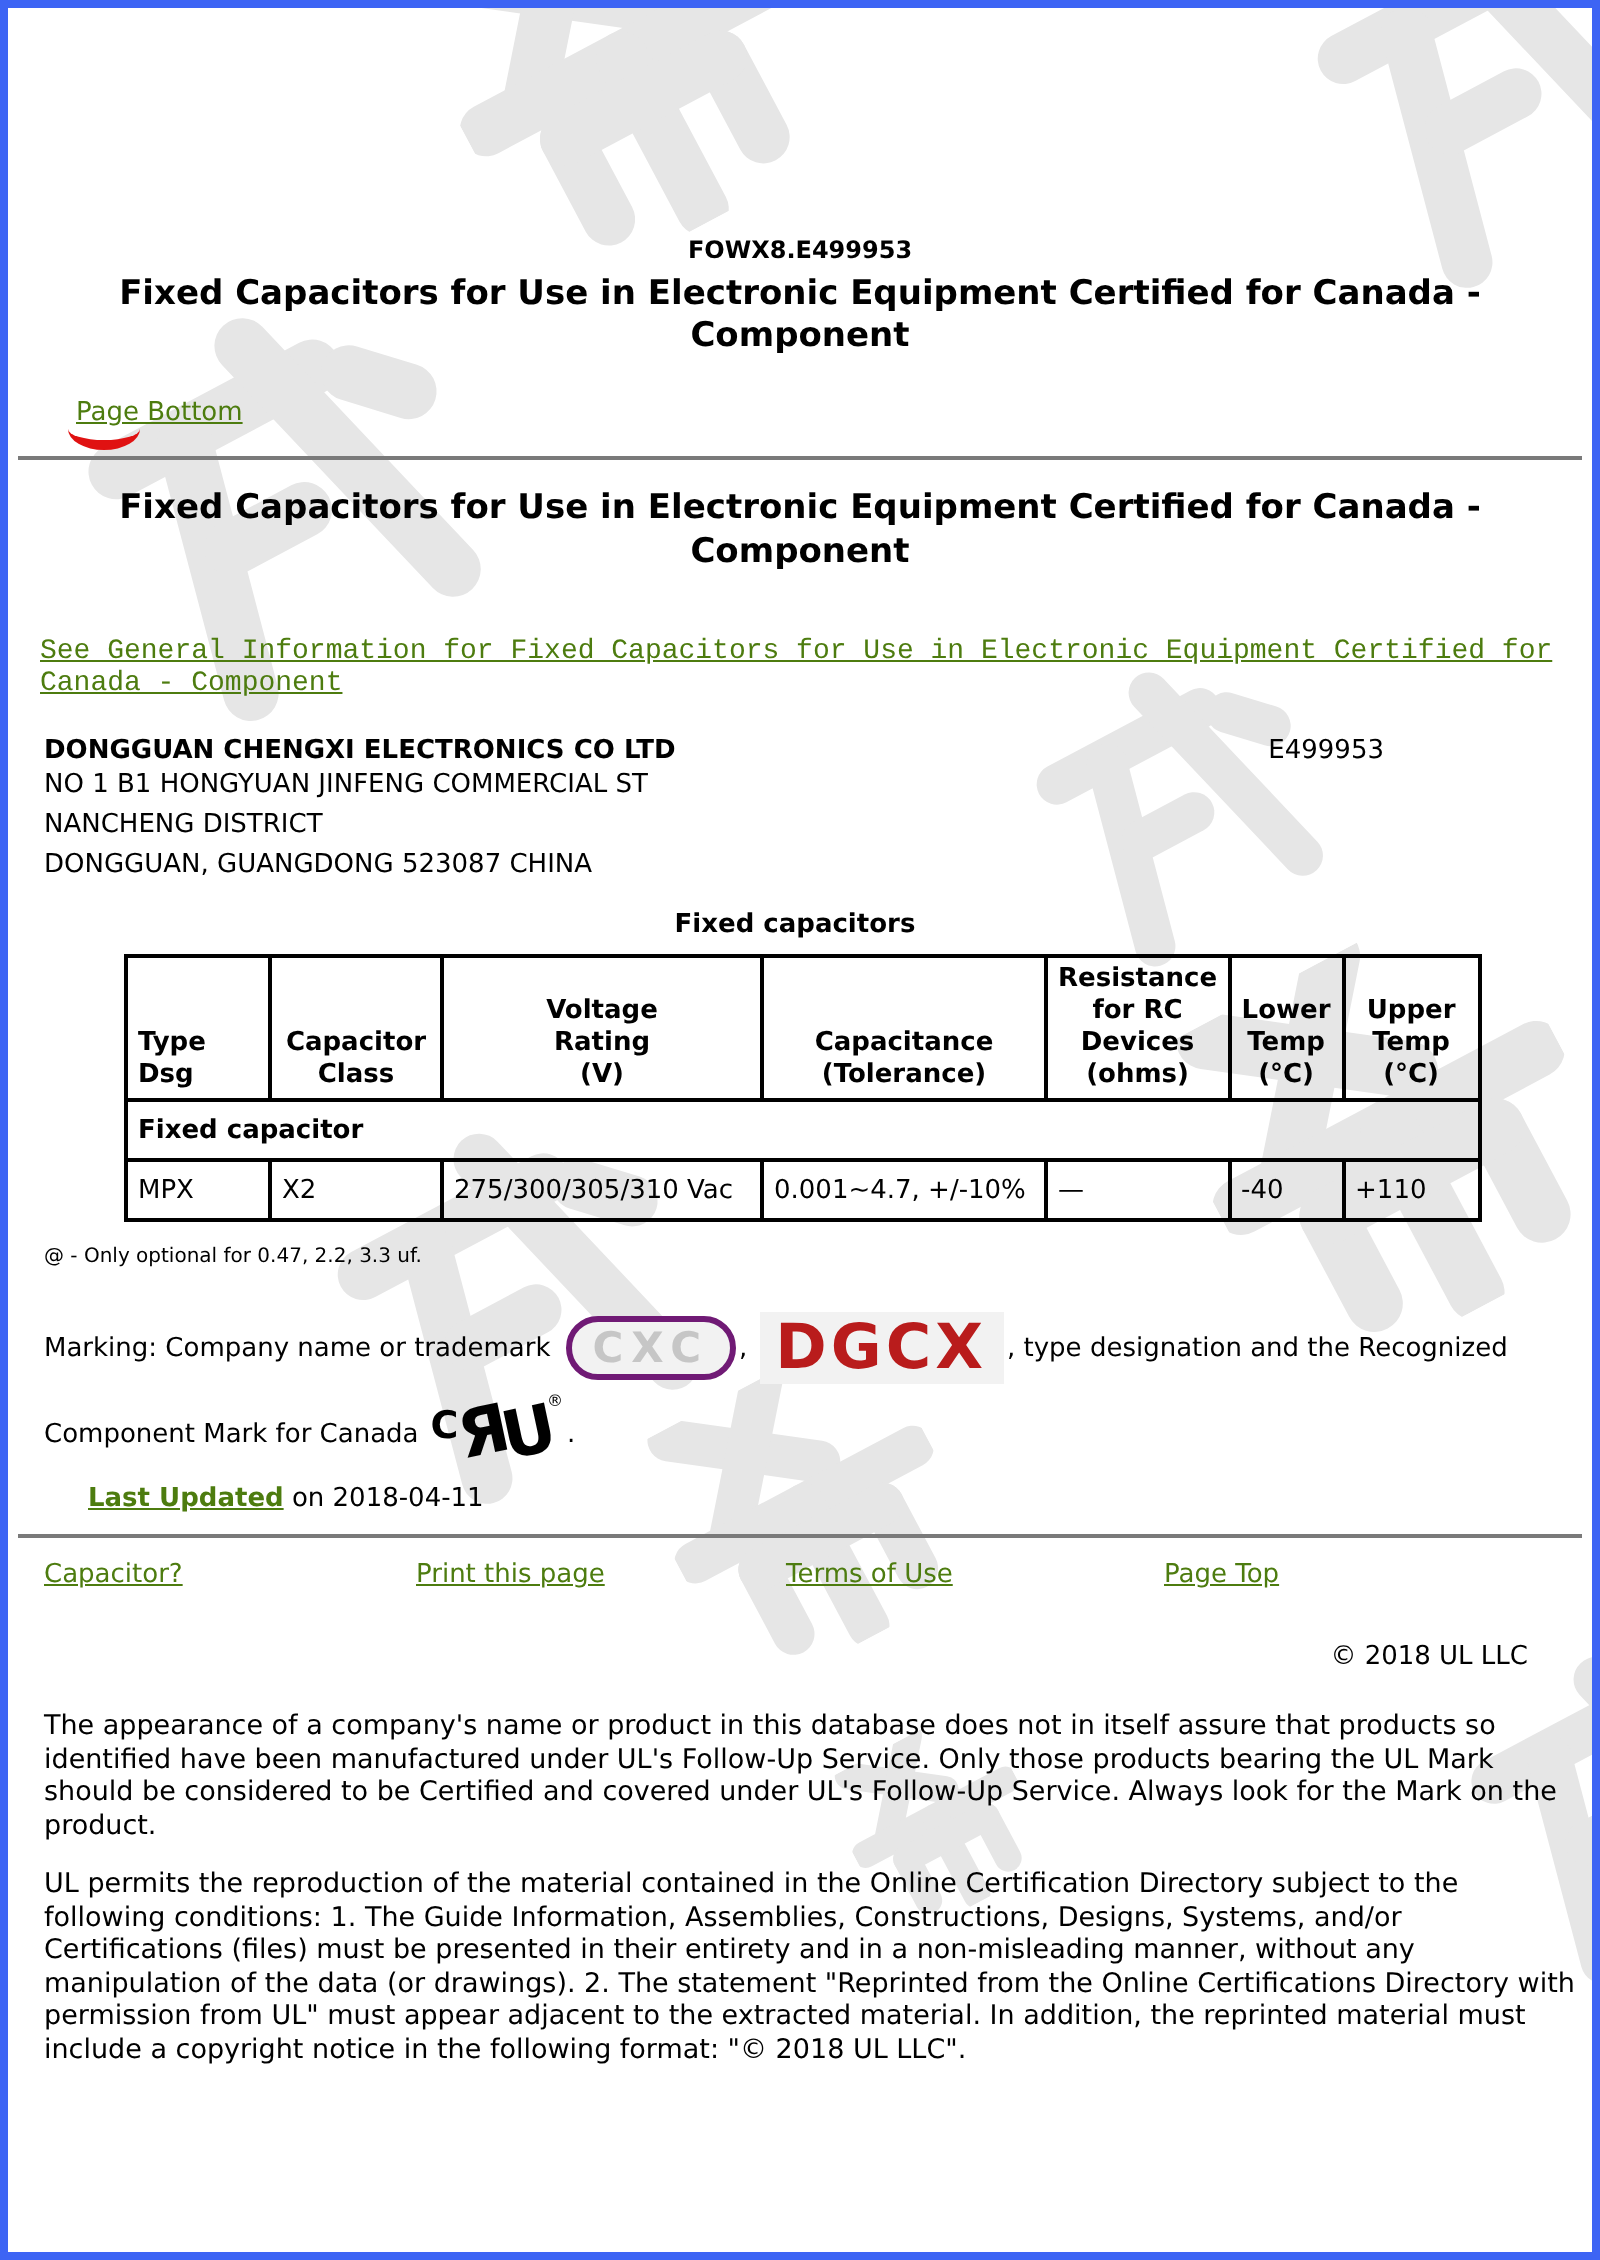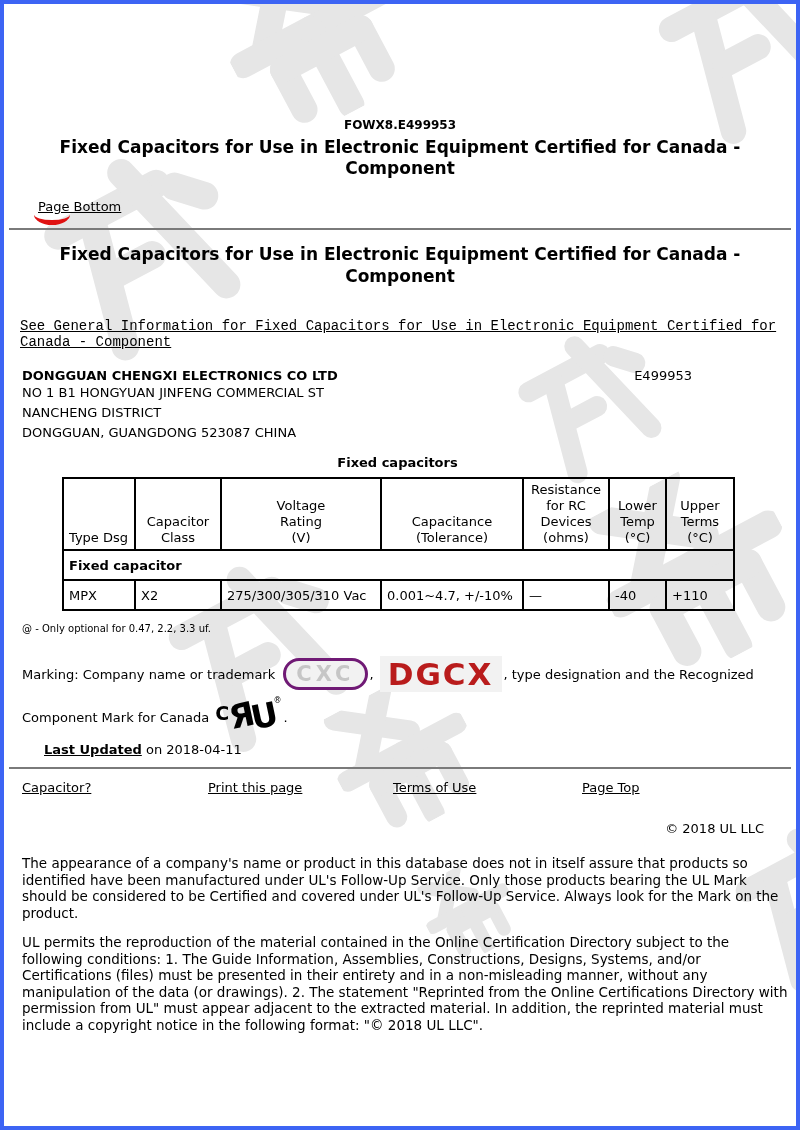--- a/index.html
+++ b/index.html
@@ -17,32 +17,32 @@
   .wm{position:absolute;z-index:0;pointer-events:none;}
   .wm svg{display:block;}
   
   .content{position:relative;z-index:1;}
   .arc{
     position:absolute;left:30px;top:88px;width:36px;height:16px;
     border-bottom:5px solid #e01212;border-radius:50%;
   }
   .doc-id{margin-top:112px;text-align:center;font-size:12px;font-weight:bold;line-height:18px;}
   .h1{margin-top:3px;text-align:center;font-size:17px;font-weight:bold;line-height:21px;}
-  a.lnk{color:#000000;text-decoration:underline;cursor:pointer;text-align:right;}
+  a.lnk{color:#4d7c0f;text-decoration:underline;cursor:pointer;text-align:right;}
   .page-bottom{margin:20px 0 0 34px;font-size:13px;}
   hr.rule{border:none;border-top:2px solid #7a7a7a;margin:14px 5px 0 5px;}
   .h2{margin-top:13px;text-align:center;font-size:17px;font-weight:bold;line-height:22px;}
   .geninfo{margin:31px 0 0 16px;font-size:14px;font-family:Liberation Mono, monospace;}
   .company-row{display:flex;justify-content:space-between;margin-top:18px;padding:0 104px 0 18px;font-size:13px;}
   .company-name{font-weight:bold;}
   .addr{margin-left:18px;font-size:13px;line-height:20px;}
   .tbl-caption{margin:12px 0 0 58px;width:671px;text-align:center;font-weight:bold;font-size:13px;}
   table.spec{border-collapse:collapse;margin:7px 0 0 58px;table-layout:fixed;}
   table.spec th,table.spec td{border:2px solid #000;font-size:13px;padding:3px 5px;}
-  table.spec th{font-weight:normal;vertical-align:bottom;text-align:center;white-space:pre-line;line-height:16px;}
+  table.spec th{font-weight:bold;vertical-align:bottom;text-align:center;white-space:pre-line;line-height:16px;}
   table.spec th.left{text-align:left;}
   table.spec td{height:22px;vertical-align:middle;}
   td.group{font-weight:bold;}
   .note{margin:12px 0 0 18px;font-size:10px;}
   .marking{margin:22px 0 0 18px;font-size:13px;}
   .marking-line1{display:flex;align-items:center;flex-wrap:nowrap;}
   .logo-box{display:inline-block;background:#f2f2f2;}
   .cxc-logo{
     margin:0 2px 0 8px;padding:1px 10px;
     border:3px solid #701a75;border-radius:16px;
@@ -195,21 +195,21 @@
           <th>Capacitance
 (Tolerance)</th>
           <th>Resistance
 for RC
 Devices
 (ohms)</th>
           <th>Lower
 Temp
 (°C)</th>
           <th>Upper
-Terms
+Temp
 (°C)</th>
         </tr>
       </thead>
       <tbody>
         <tr>
           <td class="group" colspan="7">Fixed capacitor</td>
         </tr>
         <tr>
           <td>MPX</td>
           <td>X2</td>

